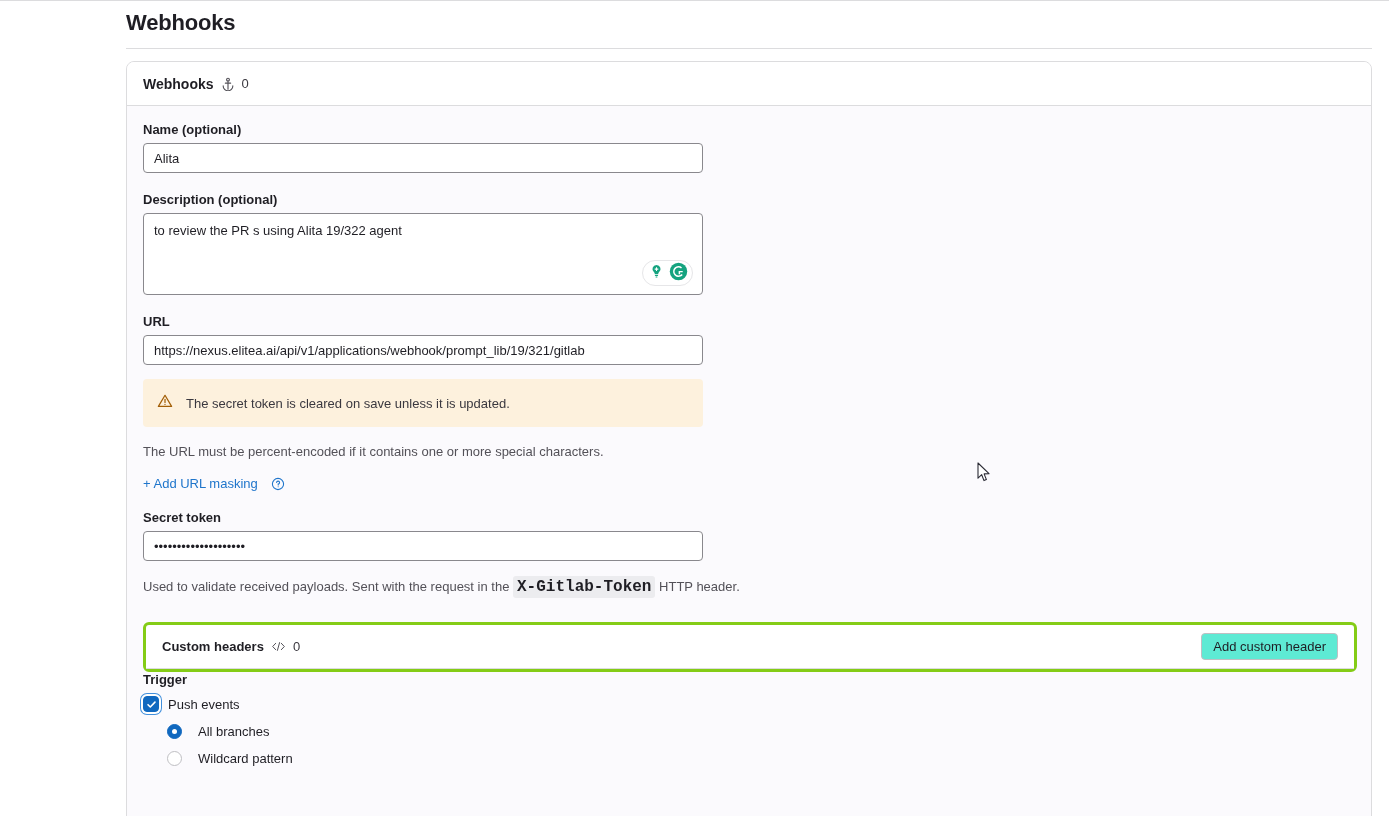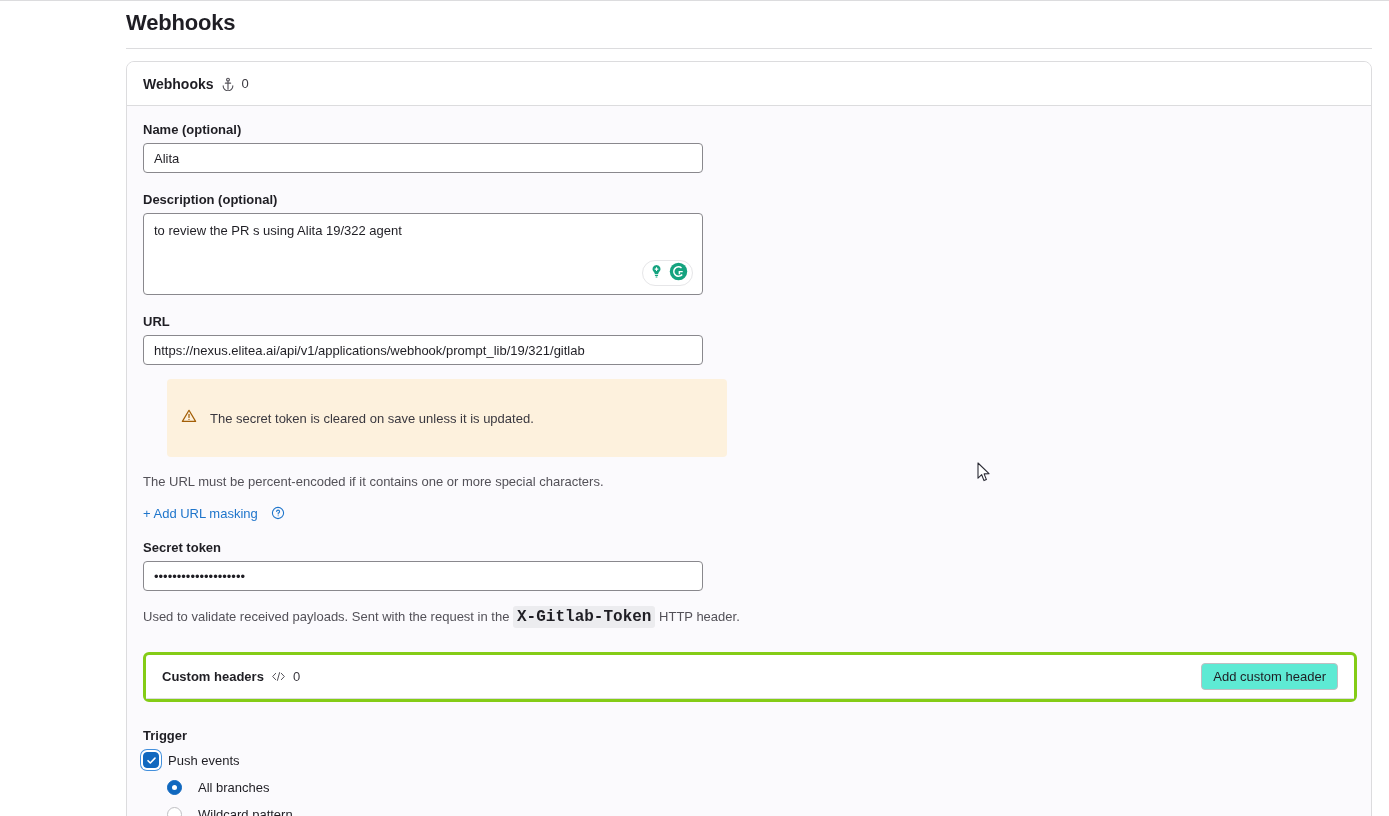--- a/index.html
+++ b/index.html
@@ -120,43 +120,42 @@
 
   .alert-warning {
     margin-top: 14px;
     width: 560px;
     min-height: 46px;
     background: #fdf1dd;
     border-radius: 4px;
     display: flex;
     align-items: center;
     gap: 13px;
-    padding: 29px 14px;
-    margin-left: 24px;
+    padding: 14px 14px;
   }
   .alert-warning .alert-text {
     font-size: 13px; color: #3a383f;
   }
 
   .helper-text {
     font-size: 13px; color: #535158; margin-top: 17px;
   }
   .mono-chip {
     font-family: "Liberation Mono", monospace;
     font-size: 16px;
     background: #ececef;
     border-radius: 3px;
     padding: 2px 4px;
     color: #1f1e24;
     font-weight: bold;
   }
 
   .link-row {
     margin-top: 17px;
-    display: flex; align-items: flex-start; gap: 13px;
+    display: flex; align-items: flex-end; gap: 13px;
   }
   .link {
     font-size: 13px; color: #1f75cb; cursor: pointer; text-decoration: none;
   }
   .help-icon { display: inline-flex; color: #1f75cb; }
 
   .mb-section { margin-top: 19px; }
 
   
   .inner-card {
@@ -194,21 +193,20 @@
     padding: 15px 16px;
     font-size: 13px;
     color: #535158;
     background: #fbfafd;
     border-radius: 0 0 5px 5px;
   }
 
   
   .trigger-title {
     font-size: 13px; font-weight: bold; color: #1f1e24;
-    margin-top: 26px;
   }
   .check-row {
     display: flex; align-items: center; gap: 9px;
     margin-top: 9px;
   }
   .checkbox-box {
     width: 16px; height: 16px;
     border-radius: 4px;
     background: #1068bf;
     border: 1px solid #1068bf;

